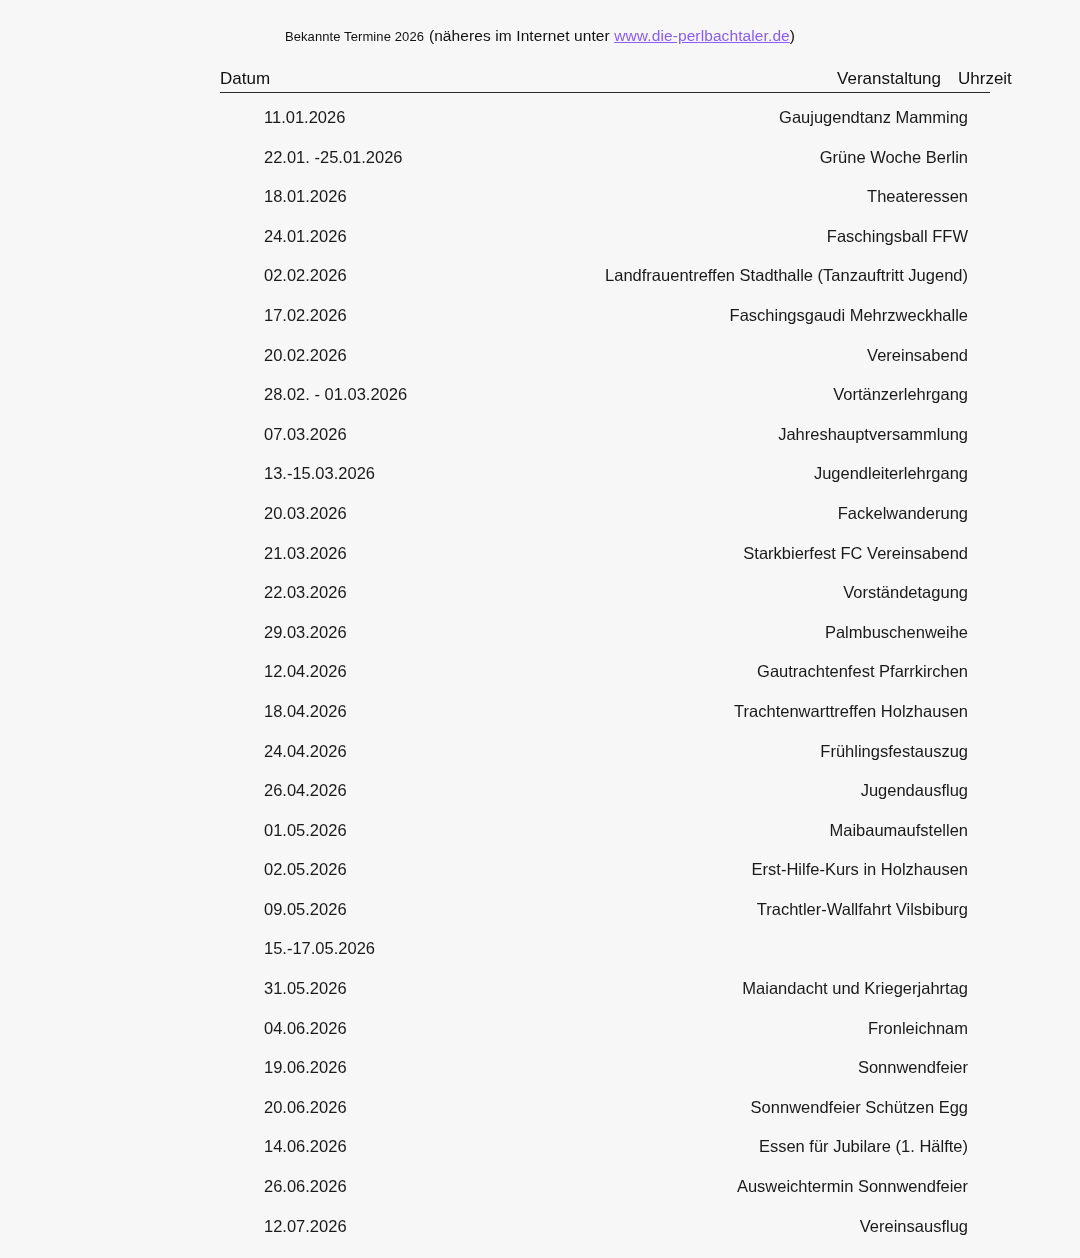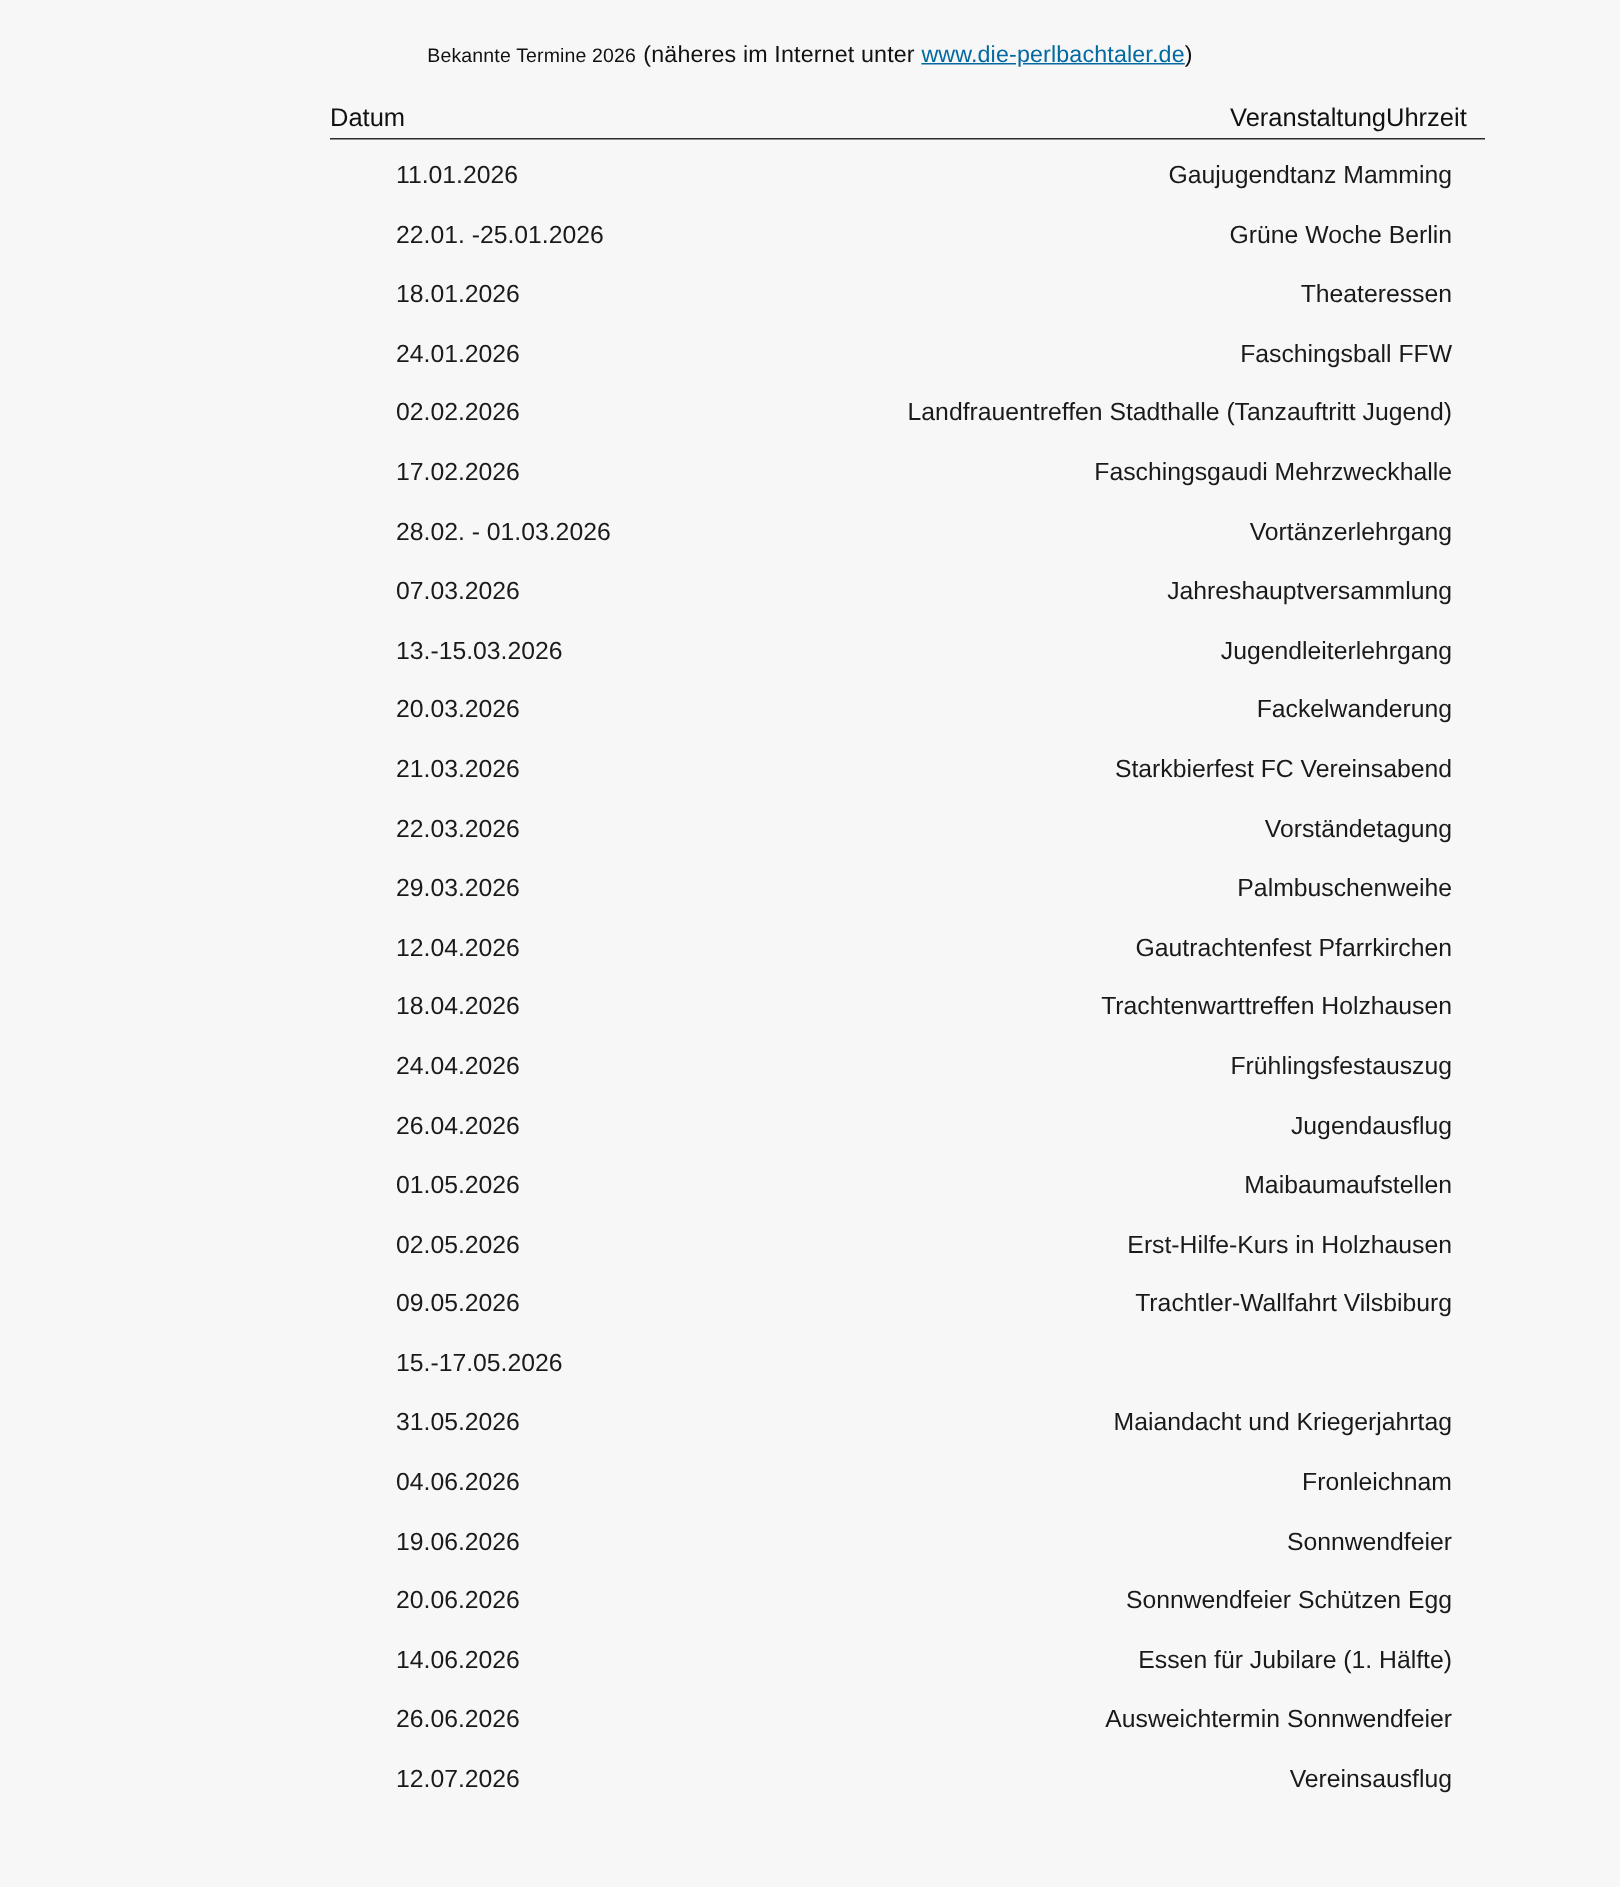--- a/index.html
+++ b/index.html
@@ -30,36 +30,37 @@
     color: #111;
     letter-spacing: 0.1px;
   }
   .doc-title .main {
     font-size: 13px;
   }
   .doc-title .sub {
     font-size: 15.5px;
   }
   .doc-title .link {
-    color: #0369a1;
+    color: #8b5cf6;
     text-decoration: underline;
   }
   .table-wrap {
     margin: 0 auto;
     width: 900px;
     padding-left: 130px;
   }
   .header-row {
     display: flex;
     align-items: flex-end;
     border-bottom: 1.5px solid #2b2b2b;
     padding-bottom: 3px;
     margin-top: 23px;
     width: 770px;
     font-size: 17px;
+    gap: 17px;
   }
   .col-date {
     width: 256px;
     flex: 0 0 256px;
   }
   .col-event {
     width: 448px;
     flex: 0 0 448px;
     text-align: right;
   }
@@ -138,20 +139,25 @@
           <div class="cell col-date">02.02.2026</div>
           <div class="cell col-event">Landfrauentreffen Stadthalle (Tanzauftritt Jugend)</div>
           <div class="cell col-time"></div>
         </div>
         <div class="row">
           <div class="cell col-date">17.02.2026</div>
           <div class="cell col-event">Faschingsgaudi Mehrzweckhalle</div>
           <div class="cell col-time"></div>
         </div>
         <div class="row">
+          <div class="cell col-date">20.02.2026</div>
+          <div class="cell col-event">Vereinsabend</div>
+          <div class="cell col-time"></div>
+        </div>
+        <div class="row">
           <div class="cell col-date">28.02. - 01.03.2026</div>
           <div class="cell col-event">Vortänzerlehrgang</div>
           <div class="cell col-time"></div>
         </div>
         <div class="row">
           <div class="cell col-date">07.03.2026</div>
           <div class="cell col-event">Jahreshauptversammlung</div>
           <div class="cell col-time"></div>
         </div>
         <div class="row">

